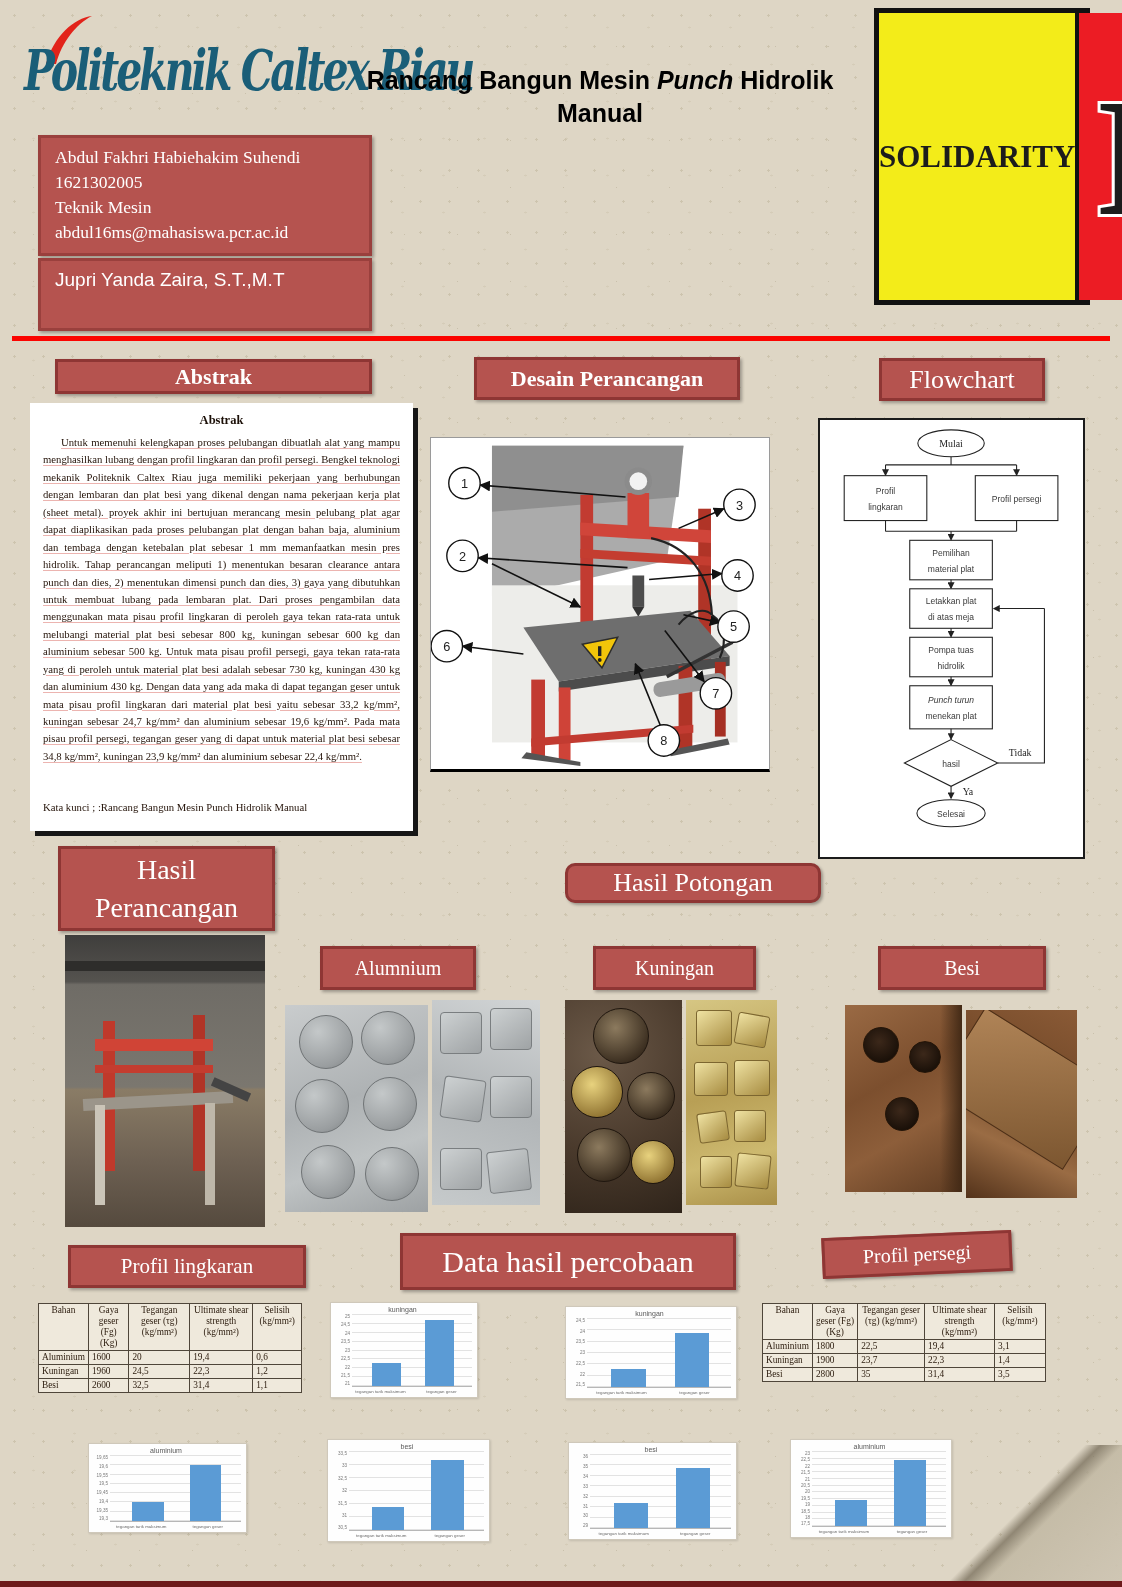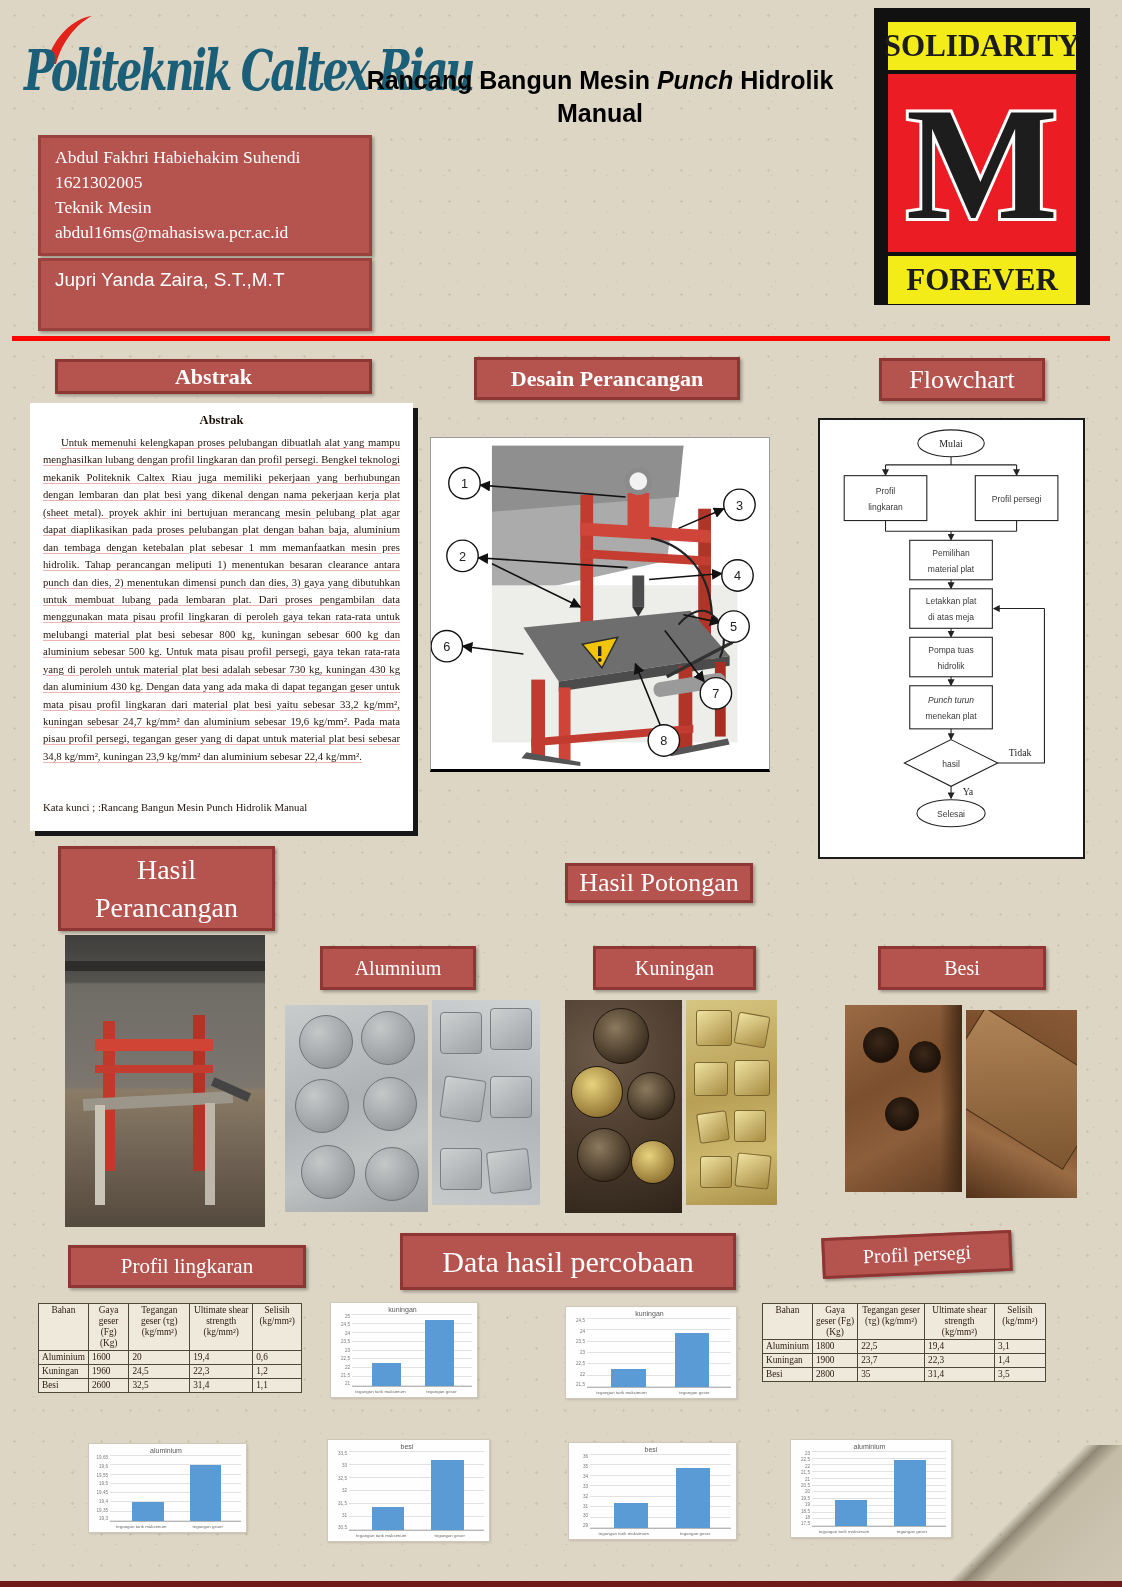--- a/index.html
+++ b/index.html
@@ -24,36 +24,36 @@
     font-weight:bold;font-size:25px;line-height:1.3;}
   .author-box{left:38px;top:135px;width:334px;height:121px;background:#b5534f;
     border:3px solid #9a403d;box-sizing:border-box;color:#fff;
     font-family:"Liberation Serif",serif;font-size:17.5px;line-height:1.42;
     padding:7px 14px;box-shadow:2px 2px 3px rgba(0,0,0,.3);}
   .dosen-box{left:38px;top:258px;width:334px;height:73px;background:#b5534f;
     border:3px solid #9a403d;box-sizing:border-box;color:#fff;
     font-family:"Liberation Sans",sans-serif;font-size:19px;line-height:1.5;
     padding:5px 14px;box-shadow:2px 2px 3px rgba(0,0,0,.3);}
   .m-logo{left:874px;top:8px;width:216px;height:297px;background:#111;
-    padding:14px;box-sizing:border-box;display:flex;flex-direction:column;gap:4px;}
+    padding:5px;box-sizing:border-box;display:flex;flex-direction:row;gap:4px;}
   .m-band{flex:0 0 48px;background:#f3ec19;display:flex;align-items:center;justify-content:center;
     font-family:"Liberation Serif",serif;font-weight:bold;font-size:31px;color:#1c1c1c;
     letter-spacing:0px;transform:none;}
   .m-mid{flex:1;background:#ec1c24;display:flex;align-items:center;justify-content:center;}
   .divider{left:12px;top:336px;width:1098px;height:5px;background:#fb0400;}
 
   
   .rbox{background:#b5534f;border:3px solid #8e3634;box-sizing:border-box;color:#fff;
     display:flex;flex-direction:column;align-items:center;justify-content:center;text-align:center;
     font-family:"Liberation Serif",serif;box-shadow:2px 2px 3px rgba(0,0,0,.3);}
   .hdr-abstrak{left:55px;top:359px;width:317px;height:35px;font-weight:bold;font-size:22px;}
   .hdr-desain{left:474px;top:357px;width:266px;height:43px;font-weight:bold;font-size:22px;}
   .hdr-flow{left:879px;top:358px;width:166px;height:43px;font-size:26px;}
   .hdr-hasil-per{left:58px;top:846px;width:217px;height:85px;font-size:28px;line-height:1.35;}
-  .hdr-hasil-pot{left:565px;top:863px;width:188px;height:40px;font-size:26px;}
+  .hdr-hasil-pot{left:565px;top:863px;width:256px;height:40px;font-size:26px;border-radius:10px;}
   .hdr-mat{height:44px;font-size:20px;}
   .hdr-alum{left:320px;top:946px;width:156px;}
   .hdr-kun{left:593px;top:946px;width:163px;}
   .hdr-besi{left:878px;top:946px;width:168px;}
   .hdr-lingkaran{left:68px;top:1245px;width:238px;height:43px;font-size:21px;}
   .hdr-data{left:400px;top:1233px;width:336px;height:57px;font-size:30px;}
   .hdr-persegi{left:822px;top:1234px;width:190px;height:41px;font-size:20px;transform:rotate(-2.5deg);}
 
   
   .paper{left:30px;top:403px;width:383px;height:428px;background:#fff;

